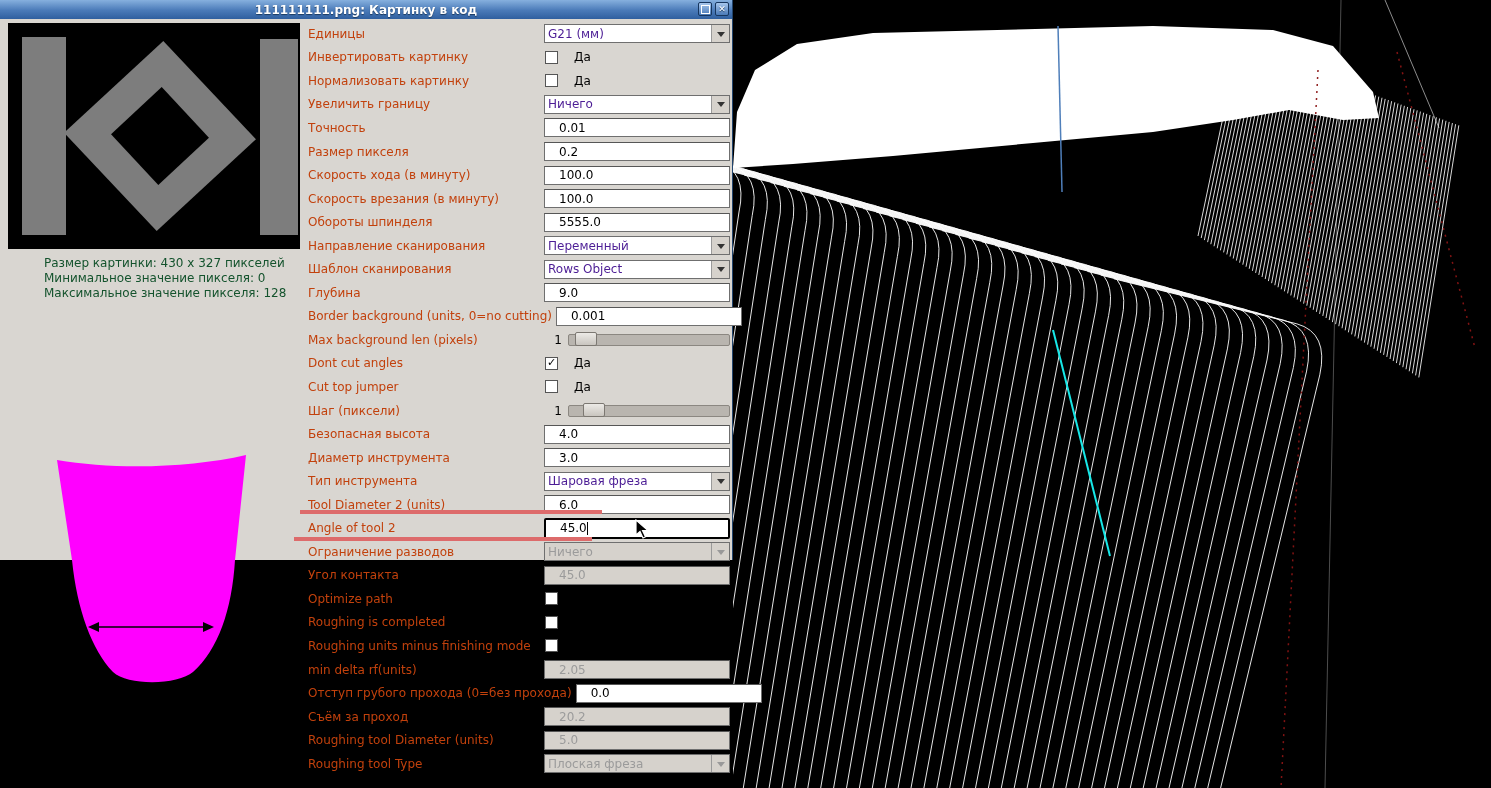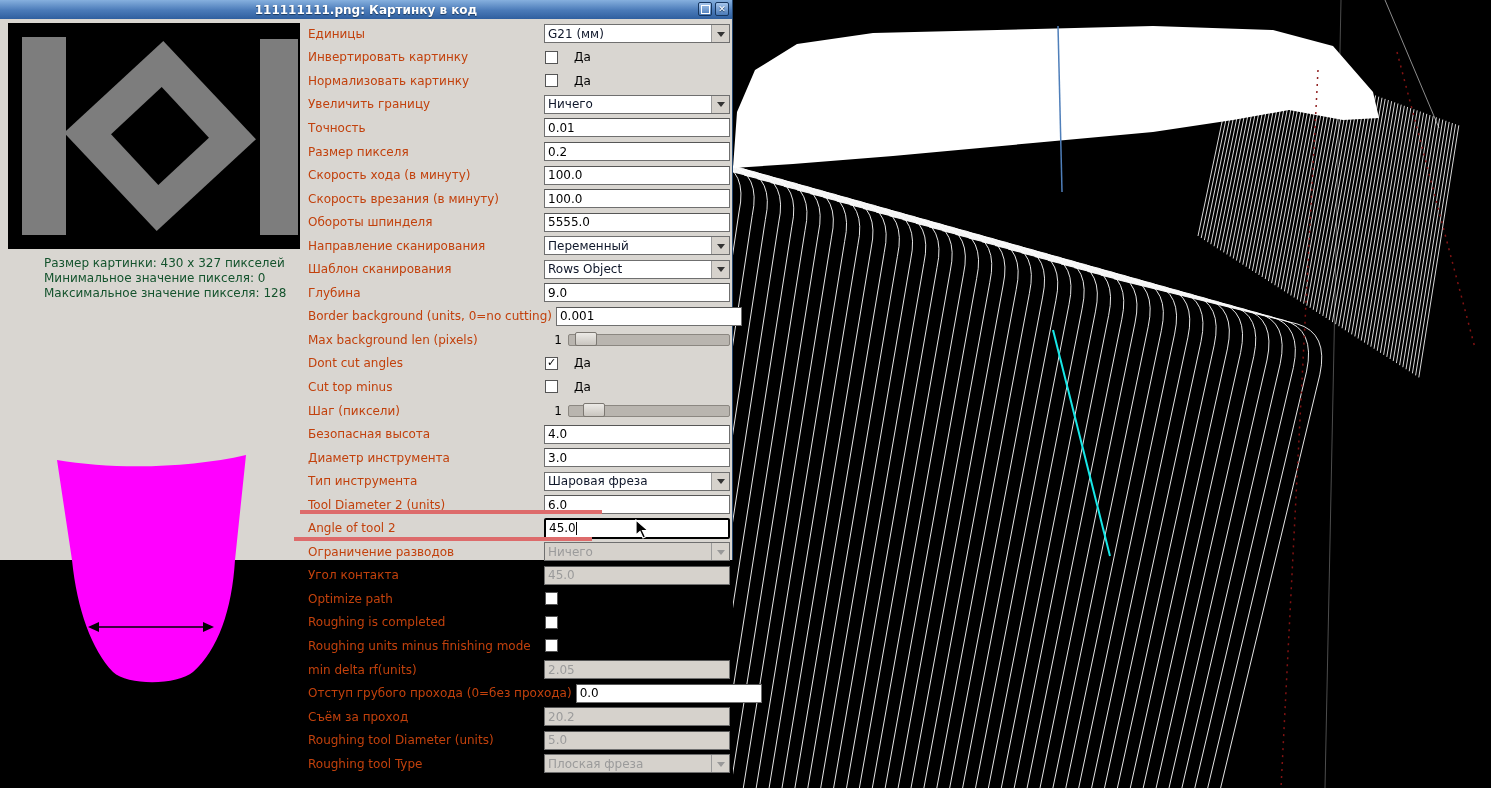--- a/index.html
+++ b/index.html
@@ -19,26 +19,26 @@
   .preview-img{position:absolute;left:8px;top:23px;width:292px;height:226px;background:#000}
   .info{position:absolute;left:44px;top:256px;font-size:12px;line-height:15px;color:#14532d}
   .toolshape{position:absolute;left:45px;top:450px;width:210px;height:245px}
 
   
   .form{position:absolute;left:308px;top:22px;width:422px}
   .row{height:23.55px;display:flex;align-items:center}
   .lbl{flex:1;font-size:12px;color:#c2410c;white-space:nowrap;margin-right:4px}
   .ctrl{width:186px;display:flex;align-items:center;flex:none}
 
-  .entry{width:100%;height:19px;background:#fff;border:1px solid #6f6f6f;border-top-color:#565656;box-sizing:border-box;font-size:12px;padding:0 3px;display:flex;align-items:center;color:#000}
+  .entry{width:100%;height:19px;background:#fff;border:1px solid #6f6f6f;border-top-color:#565656;box-sizing:border-box;font-size:12px;padding:0 14px;display:flex;align-items:center;color:#000}
   .entry.disabled{background:#d6d2cc;color:#9b9b9b}
   .entry.focused{border:2px solid #000;border-radius:2px;height:21px}
   .caret{display:inline-block;width:1px;height:13px;background:#000}
 
-  .combo{width:100%;height:19px;background:#fff;border:1px solid #6f6f6f;box-sizing:border-box;display:flex;align-items:stretch;font-size:12px;color:#0f172a}
+  .combo{width:100%;height:19px;background:#fff;border:1px solid #6f6f6f;box-sizing:border-box;display:flex;align-items:stretch;font-size:12px;color:#4c1d95}
   .combo .val{flex:1;padding-left:3px;display:flex;align-items:center;white-space:nowrap;overflow:hidden}
   .combo .arrowbox{width:17px;background:#d6d2cc;border-left:1px solid #9a9a9a;display:flex;align-items:center;justify-content:center}
   .combo .arrowbox::after{content:"";border:4px solid transparent;border-top:5px solid #333;margin-top:5px}
   .combo.disabled{background:#d6d2cc;color:#9b9b9b}
   .combo.disabled .arrowbox::after{border-top-color:#999}
 
   .checkbox{width:13px;height:13px;background:#fff;border:1px solid #555;box-sizing:border-box;font-size:11px;line-height:10px;text-align:center;color:#000;font-weight:bold;margin-left:1px}
   .checklabel{font-size:12px;margin-left:16px;color:#000}
 
   .scale{width:100%;display:flex;align-items:center}
@@ -340,21 +340,21 @@
           </div>
         </div>
         <div class="row">
           <span class="lbl">Dont cut angles</span>
           <div class="ctrl">
             <span class="checkbox">✓</span>
             <span class="checklabel">Да</span>
           </div>
         </div>
         <div class="row">
-          <span class="lbl">Cut top minus</span>
+          <span class="lbl">Cut top jumper</span>
           <div class="ctrl">
             <span class="checkbox"></span>
             <span class="checklabel">Да</span>
           </div>
         </div>
         <div class="row">
           <span class="lbl">Шаг (пиксели)</span>
           <div class="ctrl">
             <div class="scale">
               <span class="num">1</span>

